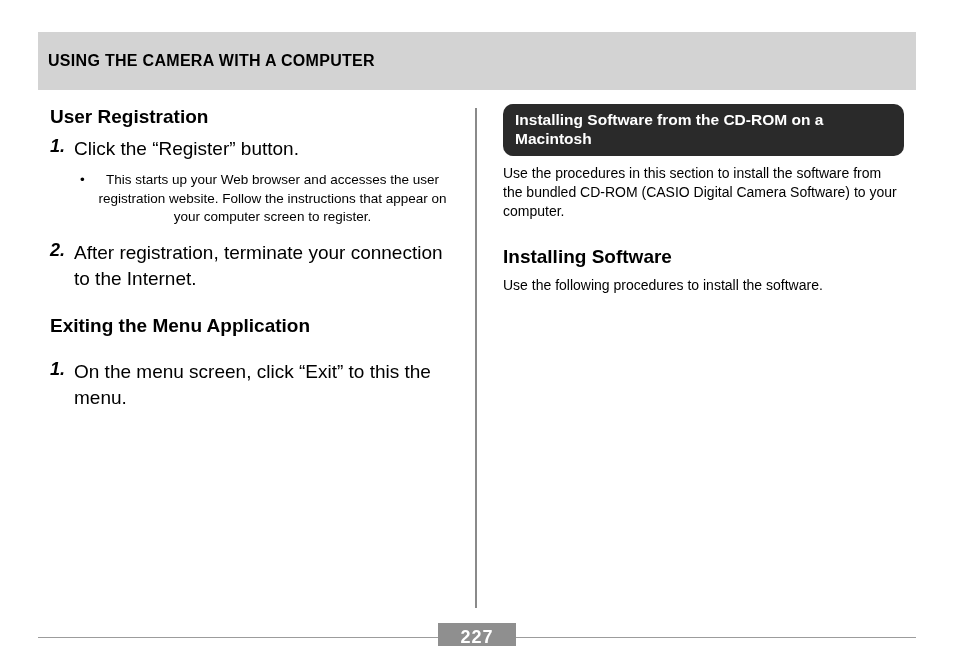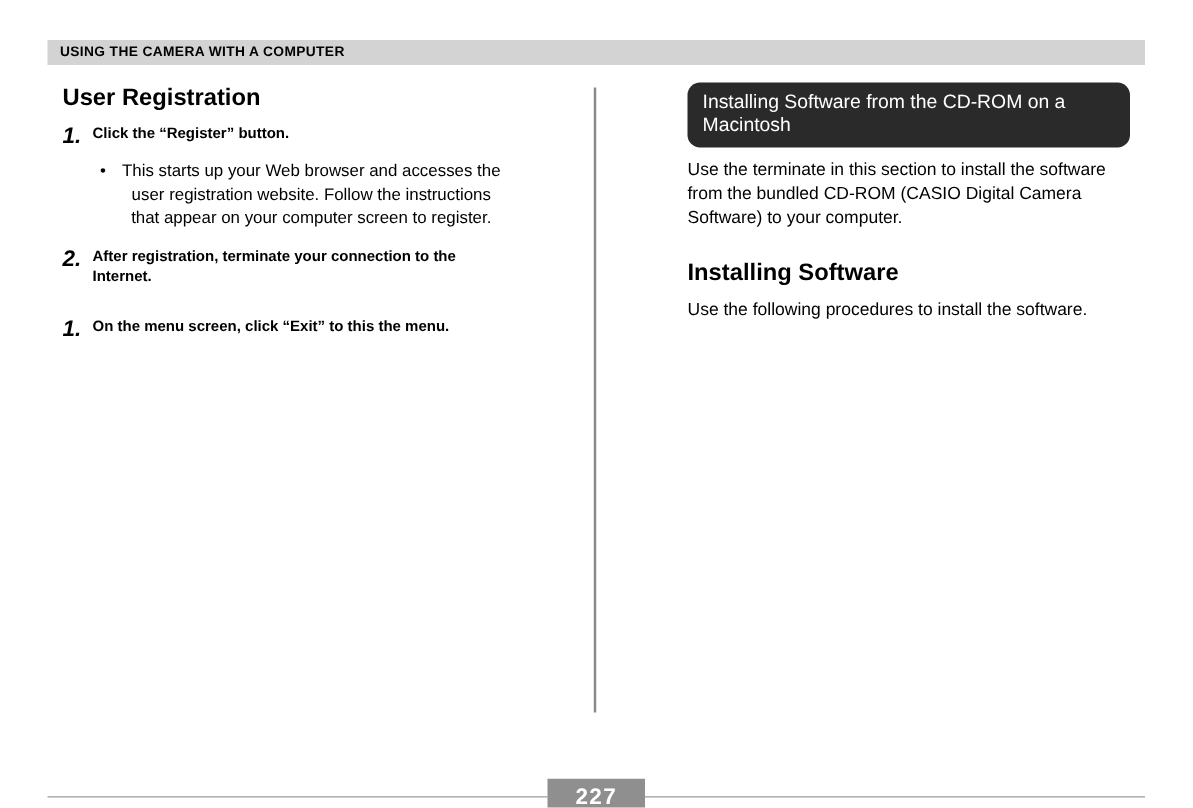--- a/index.html
+++ b/index.html
@@ -1,31 +1,30 @@
 <!DOCTYPE html>
 <html><head>
 <meta charset="utf-8">
 <style>
   * { box-sizing: border-box; margin: 0; padding: 0; }
   html, body { width: 954px; height: 646px; font-family: Arial, Helvetica, sans-serif; background: #fff; color: #000; }
   .page { width: 954px; height: 646px; position: relative; padding: 0; }
   .header-bar {
     margin: 32px 38px 0 38px;
     background: #d3d3d3;
-    padding: 4px 10px;
+    padding: 20px 10px;
     font-weight: bold;
-    font-size: 11px;
+    font-size: 16px;
     letter-spacing: 0.3px;
   }
   .content {
     display: flex;
     margin: 14px 38px 0 38px;
     height: 520px;
     position: relative;
-    gap: 47px;
   }
   .col { flex: 1; padding: 0 18px; font-size: 14px; line-height: 1.35; }
   .col.left { padding-left: 12px; padding-right: 24px; }
   .col.right { padding-left: 26px; padding-right: 12px; }
   .divider {
     width: 2px;
     background: #8a8a8a;
     margin-top: 4px;
     height: 500px;
   }
@@ -41,37 +40,37 @@
   .step-num {
     font-style: italic;
     font-weight: bold;
     font-size: 18px;
     width: 24px;
     flex-shrink: 0;
     line-height: 1.1;
     padding-top: 1px;
   }
   .step-text {
-    font-weight: bold;
-    font-size: 12px;
+    font-weight: normal;
+    font-size: 19px;
     line-height: 1.35;
     flex: 1;
   }
   .bullet-row {
     display: flex;
     margin-left: 30px;
     margin-bottom: 14px;
     font-size: 13.5px;
   }
   .bullet-dot { width: 14px; flex-shrink: 0; }
   .bullet-text { flex: 1; line-height: 1.35; text-align: center; }
   .callout {
     background: #2a2a2a;
     color: #fff;
-    font-weight: normal;
+    font-weight: bold;
     font-size: 15.5px;
     padding: 6px 12px 7px 12px;
     border-radius: 10px;
     line-height: 1.25;
     margin-bottom: 8px;
   }
   .footer {
     position: absolute;
     left: 38px; right: 38px;
     bottom: 26px;
@@ -113,37 +112,38 @@
       <div class="bullet-row">
         <div class="bullet-dot">•</div>
         <div class="bullet-text">This starts up your Web browser and accesses the user registration website. Follow the instructions that appear on your computer screen to register.</div>
       </div>
 
       <div class="step">
         <div class="step-num">2.</div>
         <div class="step-text">After registration, terminate your connection to the Internet.</div>
       </div>
 
+      <h2 class="section spaced">Exiting the Menu Application</h2>
 
       <div style="height:14px"></div>
 
       <div class="step">
         <div class="step-num">1.</div>
         <div class="step-text">On the menu screen, click “Exit” to this the menu.</div>
       </div>
 
     </div>
 
     <div class="divider"></div>
 
     <div class="col right">
       <div class="callout">
         <span>Installing Software from the CD-ROM on a Macintosh</span>
       </div>
-      <p class="body">Use the terminate in this section to install the software from the bundled CD-ROM (CASIO Digital Camera Software) to your computer.</p>
+      <p class="body">Use the procedures in this section to install the software from the bundled CD-ROM (CASIO Digital Camera Software) to your computer.</p>
 
       <div style="height:8px"></div>
 
       <h2 class="section">Installing Software</h2>
       <p class="body">Use the following procedures to install the software.</p>
     </div>
 
   </div>
 
   <div class="footer">

